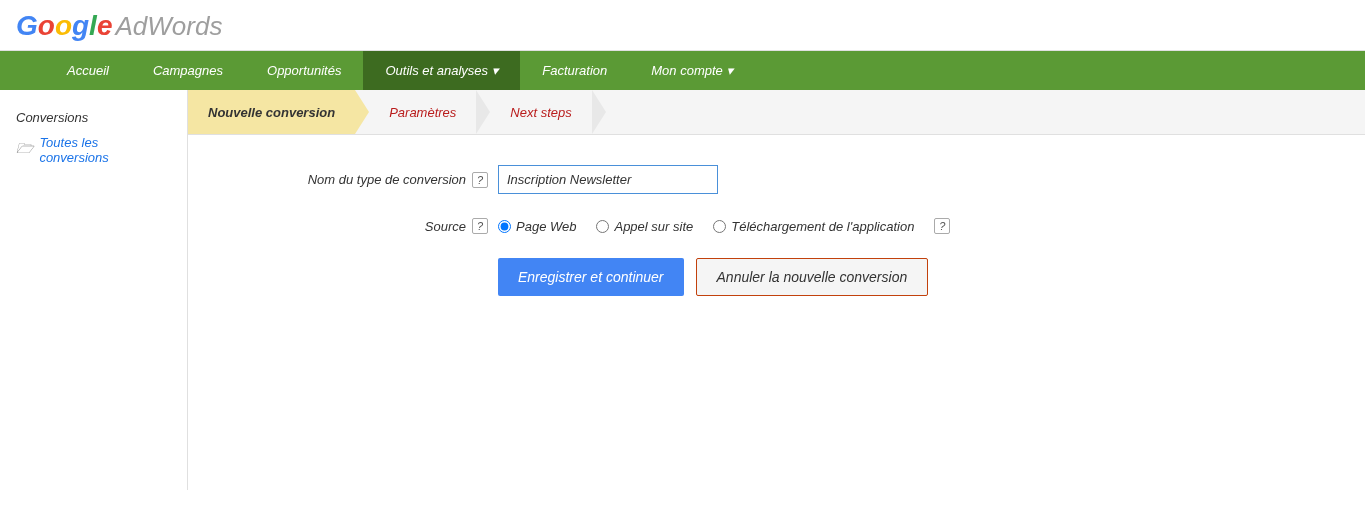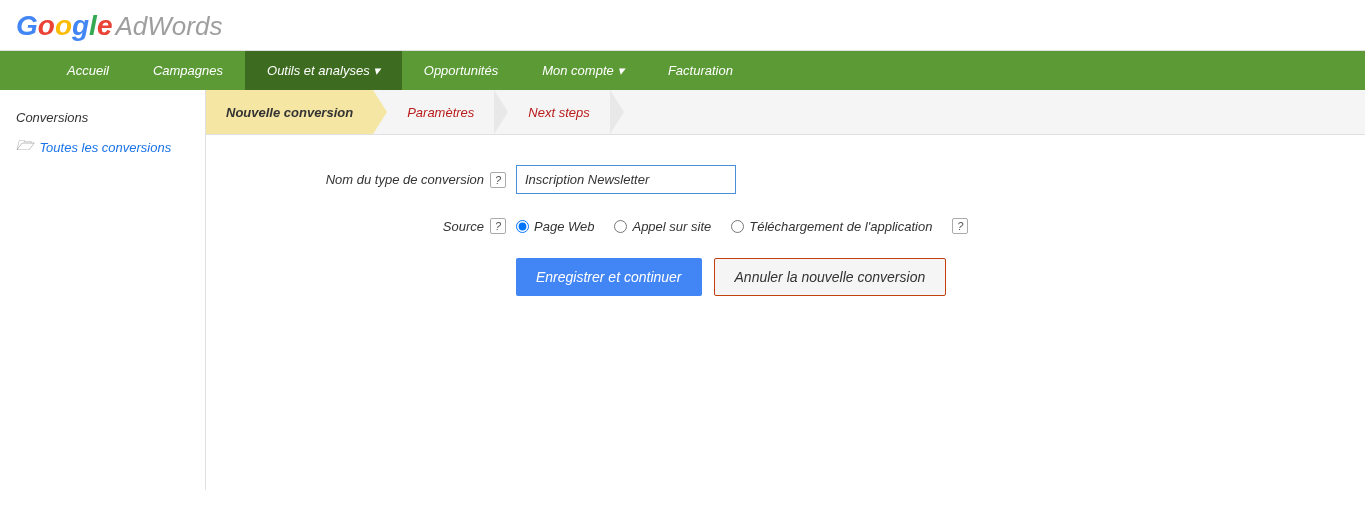--- a/index.html
+++ b/index.html
@@ -20,21 +20,21 @@
     
     .nav { display: flex; background: #5b9a35; padding-left: 45px; }
     .nav-item { padding: 12px 22px; color: #fff; font-size: 13px; cursor: pointer; white-space: nowrap; }
     .nav-item.active { background: #3d6b20; }
     .nav-item-with-arrow::after { content: ' ▾'; }
 
     
     .content { display: flex; min-height: 400px; }
 
     
-    .sidebar { width: 206px; padding: 16px 0; border-right: 1px solid #e0e0e0; flex-shrink: 0; }
+    .sidebar { width: 188px; padding: 16px 0; border-right: 1px solid #e0e0e0; flex-shrink: 0; }
     .sidebar-title { padding: 4px 16px; font-size: 13px; color: #333; }
     .sidebar-item { padding: 6px 16px; font-size: 13px; color: #1a73e8; cursor: pointer; display: flex; align-items: center; gap: 6px; }
     .folder-icon { font-size: 14px; color: #777; }
 
     
     .main { flex: 1; padding: 0; }
 
     
     .tabs { display: flex; align-items: stretch; background: #f5f5f5; border-bottom: 1px solid #e0e0e0; }
     .tab { display: flex; align-items: center; padding: 12px 20px; font-size: 13px; color: #b91c1c; position: relative; cursor: pointer; }
@@ -67,24 +67,24 @@
     <span class="logo-google">
       <span class="logo-g">G</span><span class="logo-o1">o</span><span class="logo-o2">o</span><span class="logo-g2">g</span><span class="logo-l">l</span><span class="logo-e">e</span>
     </span>
     <span class="logo-adwords">AdWords</span>
   </div>
 </div>
 
 <nav class="nav">
   <div class="nav-item">Accueil</div>
   <div class="nav-item">Campagnes</div>
+  <div class="nav-item">Opportunités</div>
   <div class="nav-item active nav-item-with-arrow">Outils et analyses</div>
-  <div class="nav-item">Opportunités</div>
+  <div class="nav-item">Facturation</div>
   <div class="nav-item nav-item-with-arrow">Mon compte</div>
-  <div class="nav-item">Facturation</div>
 </nav>
 
 <div class="content">
 
   <div class="sidebar">
     <div class="sidebar-title">Conversions</div>
     <div class="sidebar-item">
       <span class="folder-icon">🗁</span>
       <span>Toutes les conversions</span>
     </div>

